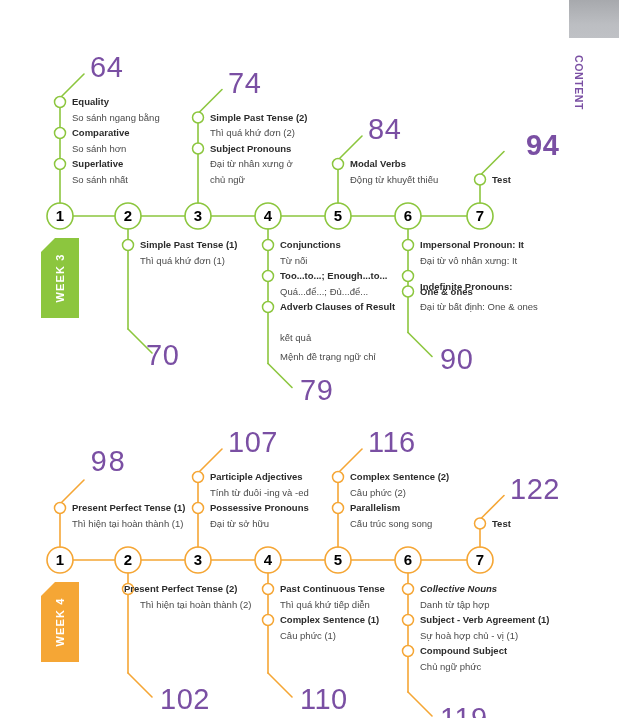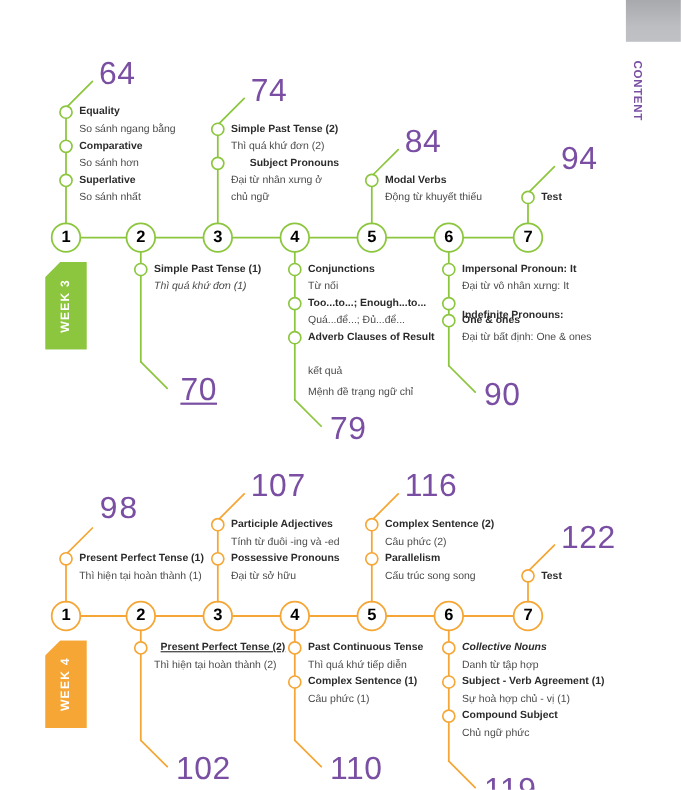--- a/index.html
+++ b/index.html
@@ -205,28 +205,28 @@
     </div>
   <div id="topics-layer">
       <div class="topic t-title" style="left: 72px; top: 94px;">Equality</div>
       <div class="topic t-sub" style="left: 72px; top: 109.5px;">So sánh ngang bằng</div>
       <div class="topic t-title" style="left: 72px; top: 125px;">Comparative</div>
       <div class="topic t-sub" style="left: 72px; top: 140.5px;">So sánh hơn</div>
       <div class="topic t-title" style="left: 72px; top: 156px;">Superlative</div>
       <div class="topic t-sub" style="left: 72px; top: 171.5px;">So sánh nhất</div>
       <div class="topic t-title" style="left: 210px; top: 109.5px;">Simple Past Tense (2)</div>
       <div class="topic t-sub" style="left: 210px; top: 125px;">Thì quá khứ đơn (2)</div>
-      <div class="topic t-title" style="left: 210px; top: 140.5px; margin-left: 17px;">Subject Pronouns</div>
+      <div class="topic t-title" style="left: 210px; top: 140.5px;">Subject Pronouns</div>
       <div class="topic t-sub" style="left: 210px; top: 156px;">Đại từ nhân xưng ở</div>
       <div class="topic t-sub" style="left: 210px; top: 171.5px;">chủ ngữ</div>
       <div class="topic t-title" style="left: 350px; top: 156px;">Modal Verbs</div>
       <div class="topic t-sub" style="left: 350px; top: 171.5px;">Động từ khuyết thiếu</div>
       <div class="topic t-title" style="left: 492px; top: 171.5px;">Test</div>
       <div class="topic t-title" style="left: 140px; top: 237px;">Simple Past Tense (1)</div>
-      <div class="topic t-sub" style="left: 140px; top: 252.5px; font-style: italic;">Thì quá khứ đơn (1)</div>
+      <div class="topic t-sub" style="left: 140px; top: 252.5px;">Thì quá khứ đơn (1)</div>
       <div class="topic t-title" style="left: 280px; top: 237px;">Conjunctions</div>
       <div class="topic t-sub" style="left: 280px; top: 252.5px;">Từ nối</div>
       <div class="topic t-title" style="left: 280px; top: 268px;">Too...to...; Enough...to...</div>
       <div class="topic t-sub" style="left: 280px; top: 283.5px;">Quá...để...; Đủ...để...</div>
       <div class="topic t-title" style="left: 280px; top: 299px;">Adverb Clauses of Result</div>
       <div class="topic t-sub" style="left: 280px; top: 314.5px; margin-top: 34px;">Mệnh đề trạng ngữ chỉ</div>
       <div class="topic t-sub" style="left: 280px; top: 330px;">kết quả</div>
       <div class="topic t-title" style="left: 420px; top: 237px;">Impersonal Pronoun: It</div>
       <div class="topic t-sub" style="left: 420px; top: 252.5px;">Đại từ vô nhân xưng: It</div>
       <div class="topic t-title" style="left: 420px; top: 268px; margin-top: 11px;">Indefinite Pronouns:</div>
@@ -236,39 +236,39 @@
       <div class="topic t-sub" style="left: 72px; top: 515.5px;">Thì hiện tại hoàn thành (1)</div>
       <div class="topic t-title" style="left: 210px; top: 469px;">Participle Adjectives</div>
       <div class="topic t-sub" style="left: 210px; top: 484.5px;">Tính từ đuôi -ing và -ed</div>
       <div class="topic t-title" style="left: 210px; top: 500px;">Possessive Pronouns</div>
       <div class="topic t-sub" style="left: 210px; top: 515.5px;">Đại từ sở hữu</div>
       <div class="topic t-title" style="left: 350px; top: 469px;">Complex Sentence (2)</div>
       <div class="topic t-sub" style="left: 350px; top: 484.5px;">Câu phức (2)</div>
       <div class="topic t-title" style="left: 350px; top: 500px;">Parallelism</div>
       <div class="topic t-sub" style="left: 350px; top: 515.5px;">Cấu trúc song song</div>
       <div class="topic t-title" style="left: 492px; top: 515.5px;">Test</div>
-      <div class="topic t-title" style="left: 146px; top: 581px; text-decoration: underline;">Present Perfect Tense (2)</div>
+      <div class="topic t-title" style="left: 124px; top: 581px;">Present Perfect Tense (2)</div>
       <div class="topic t-sub" style="left: 140px; top: 596.5px;">Thì hiện tại hoàn thành (2)</div>
       <div class="topic t-title" style="left: 280px; top: 581px;">Past Continuous Tense</div>
       <div class="topic t-sub" style="left: 280px; top: 596.5px;">Thì quá khứ tiếp diễn</div>
       <div class="topic t-title" style="left: 280px; top: 612px;">Complex Sentence (1)</div>
       <div class="topic t-sub" style="left: 280px; top: 627.5px;">Câu phức (1)</div>
       <div class="topic t-title" style="left: 420px; top: 581px; font-style: italic;">Collective Nouns</div>
       <div class="topic t-sub" style="left: 420px; top: 596.5px;">Danh từ tập hợp</div>
       <div class="topic t-title" style="left: 420px; top: 612px;">Subject - Verb Agreement (1)</div>
       <div class="topic t-sub" style="left: 420px; top: 627.5px;">Sự hoà hợp chủ - vị (1)</div>
       <div class="topic t-title" style="left: 420px; top: 643px;">Compound Subject</div>
       <div class="topic t-sub" style="left: 420px; top: 658.5px;">Chủ ngữ phức</div>
     </div>
   <div id="pages-layer">
       <div class="pagenum" style="left: 90px; top: 51px;">64</div>
       <div class="pagenum" style="left: 228px; top: 66.5px;">74</div>
       <div class="pagenum" style="left: 368px; top: 113px;">84</div>
-      <div class="pagenum" style="left: 510px; top: 128.5px;">94</div>
-      <div class="pagenum" style="left: 164px; top: 339px; text-decoration: underline;">70</div>
+      <div class="pagenum" style="left: 526px; top: 128.5px; font-weight: bold;">94</div>
+      <div class="pagenum" style="left: 146px; top: 339px;">70</div>
       <div class="pagenum" style="left: 300px; top: 373.5px;">79</div>
       <div class="pagenum" style="left: 440px; top: 342.5px;">90</div>
       <div class="pagenum" style="left: 90px; top: 447px; font-family: Liberation Mono, monospace;">98</div>
       <div class="pagenum" style="left: 228px; top: 426px;">107</div>
       <div class="pagenum" style="left: 368px; top: 426px;">116</div>
       <div class="pagenum" style="left: 510px; top: 472.5px;">122</div>
       <div class="pagenum" style="left: 160px; top: 683px;">102</div>
       <div class="pagenum" style="left: 300px; top: 683px;">110</div>
       <div class="pagenum" style="left: 440px; top: 702px;">119</div>
     </div>

